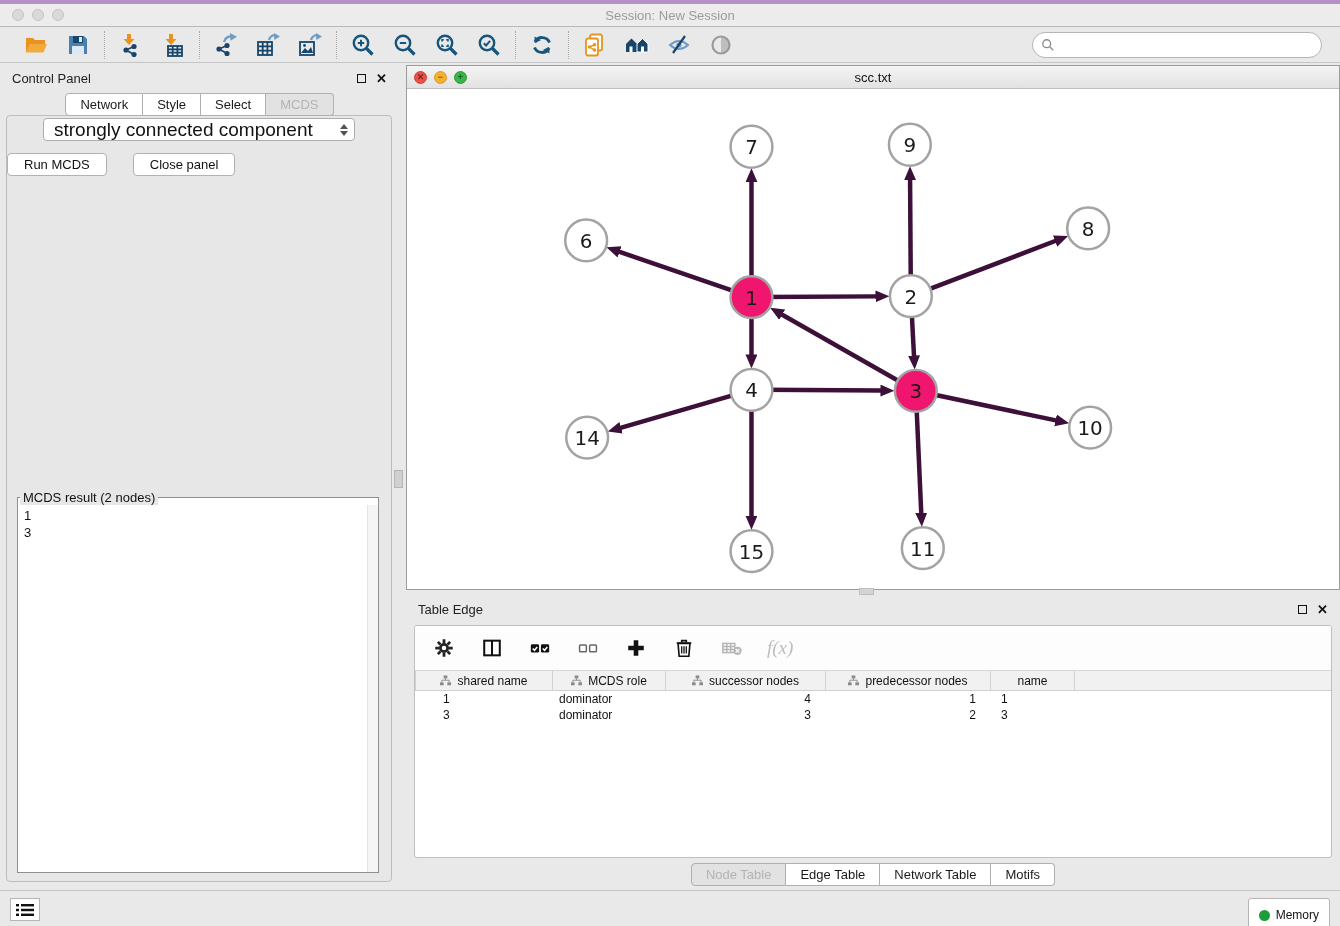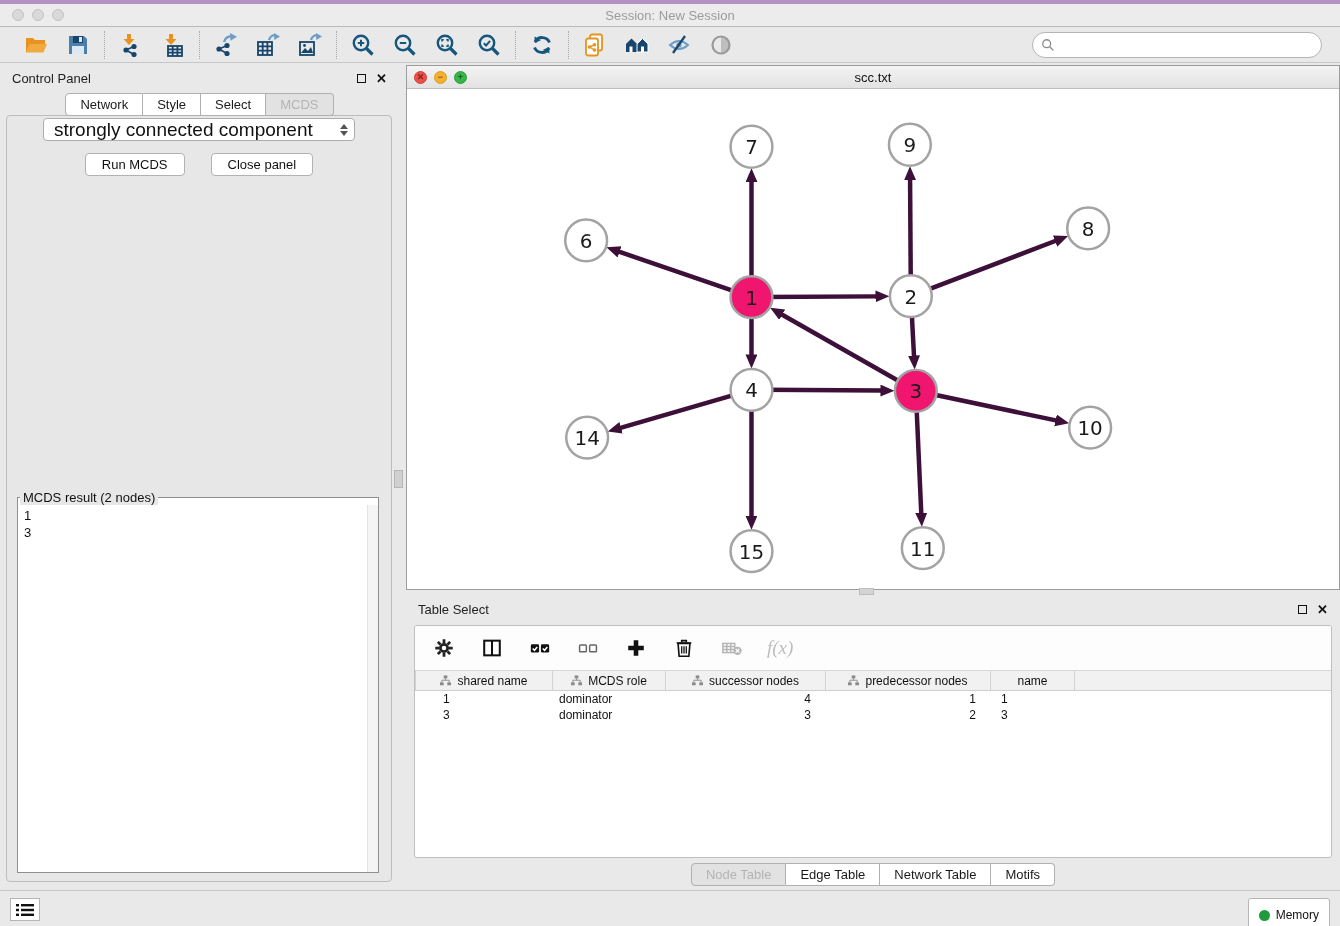--- a/index.html
+++ b/index.html
@@ -33,21 +33,21 @@
   .seg-tab { font-size:13px; color:#1a1a1a; background:#fff; border:1px solid #b0b0b0; border-left-width:0; padding:3px 14px; }
   .seg-tab:first-child { border-left-width:1px; border-radius:4px 0 0 4px; }
   .seg-tab:last-child { border-radius:0 4px 4px 0; }
   .seg-tab.selected { background:#e2e2e2; color:#b4b4b4; }
   .cp-box { position:absolute; left:6px; right:7px; top:53px; bottom:8px; border:1px solid #bdbdbd; border-radius:4px; background:#e7e7e7; margin-top:-1px; }
   .opt-label { text-align:center; font-size:13px; color:#1a1a1a; margin-top:26px; }
   .select-box { width:312px; height:23px; margin:2px auto 0; background:#fff; border:1px solid #adadad; border-radius:4px; display:flex; align-items:center; padding:0 6px 0 10px; font-size:19px; color:#111; }
   .updown { margin-left:auto; display:flex; flex-direction:column; gap:2px; }
   .tri-up { width:0; height:0; border-left:4px solid transparent; border-right:4px solid transparent; border-bottom:5px solid #555; }
   .tri-dn { width:0; height:0; border-left:4px solid transparent; border-right:4px solid transparent; border-top:5px solid #555; }
-  .btn-row { display:flex; justify-content:center; gap:26px; margin-top:12px; }
+  .btn-row { display:flex; gap:26px; margin-top:12px; }
   .mac-btn { background:#fff; border:1px solid #b2b2b2; border-radius:4px; font-size:13px; color:#111; padding:3px 16px; font-family:"Liberation Sans",sans-serif; }
   .result-fieldset { position:absolute; left:10px; right:12px; top:374px; bottom:8px; border:1px solid #8f8f8f; padding:0; background:#fff; }
   .result-fieldset legend { font-size:13px; color:#111; margin-left:2px; padding:0 3px; background:#e7e7e7; }
   .result-body { position:absolute; inset:0; background:#fff; font-size:13px; color:#111; padding:2px 0 0 6px; line-height:17px; overflow:hidden; }
   .result-scroll { position:absolute; right:0; top:0; bottom:0; width:11px; background:#f5f5f5; border-left:1px solid #e4e4e4; }
 
   
   .v-splitter-handle { position:absolute; left:394px; top:470px; width:9px; height:18px; background:#d0d0d0; border:1px solid #b5b5b5; }
   .h-splitter-handle { position:absolute; left:859px; top:588px; width:15px; height:7px; background:#d4d4d4; border:1px solid #bdbdbd; }
 
@@ -362,21 +362,21 @@
         <text x="179" y="351" text-anchor="middle" dominant-baseline="central" font-size="20" fill="#1a1a1a" class="graph-label">14</text>
         <circle cx="344" cy="464" r="21" fill="#ffffff" stroke="#a3a3a3" stroke-width="2.5"></circle>
         <text x="344" y="465" text-anchor="middle" dominant-baseline="central" font-size="20" fill="#1a1a1a" class="graph-label">15</text>
       </svg>
   </div>
 </div>
 <div class="h-splitter-handle"></div>
 
 <div class="table-panel">
   <div class="tp-header">
-    <span class="panel-title">Table Select</span>
+    <span class="panel-title">Table Edge</span>
     <span class="panel-btns">
       <span class="float-btn"></span>
       <span class="close-btn">✕</span>
     </span>
   </div>
   <div class="tp-box">
     <div class="tp-toolbar">
       <div class="tbi">
         <svg viewBox="0 0 24 24">
             <circle cx="12" cy="12" r="4" fill="none" stroke="#222" stroke-width="3"></circle>

